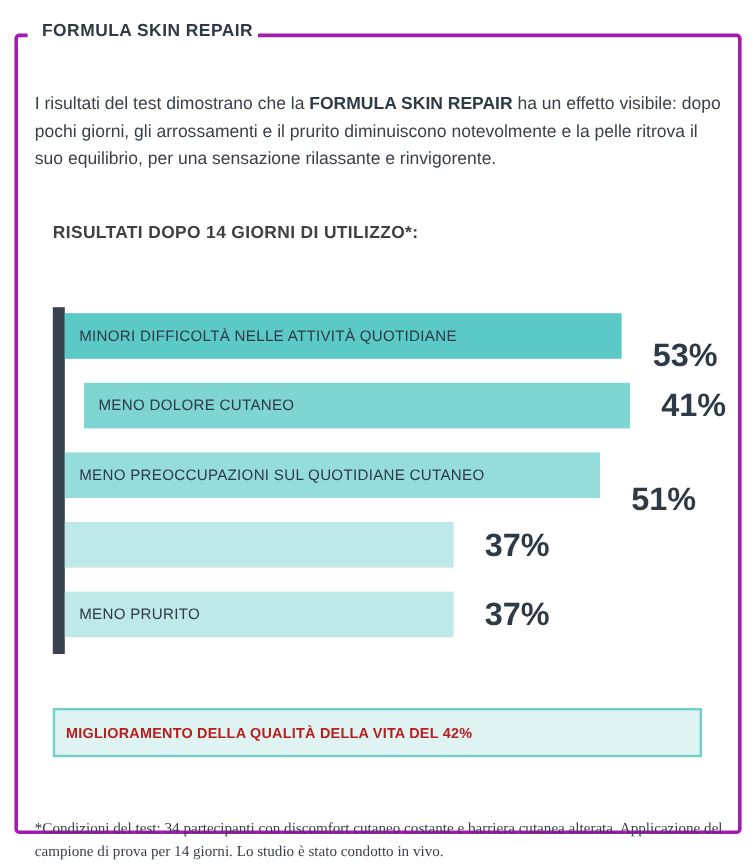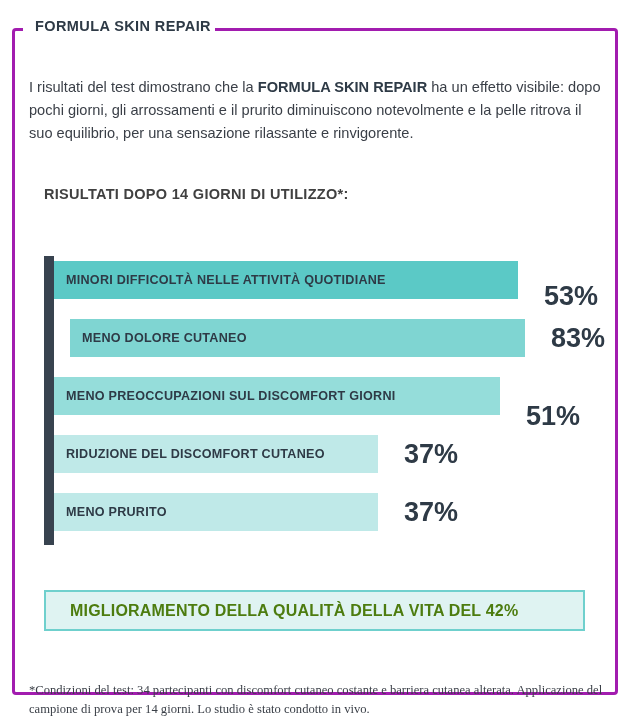--- a/index.html
+++ b/index.html
@@ -104,21 +104,21 @@
     height: 38px;
   }
 
   .bar-label {
     position: absolute;
     left: 12px;
     top: 0;
     height: 38px;
     line-height: 38px;
     font-size: 12.6px;
-    font-weight: bold;
+    font-weight: normal;
     letter-spacing: 0.25px;
     color: #2E3A46;
     white-space: nowrap;
   }
 
   .bar-value {
     position: absolute;
     top: 0;
     height: 38px;
     line-height: 38px;
@@ -135,28 +135,28 @@
     left: 29px;
     top: 559px;
     width: 541px;
     height: 41px;
     background: #DFF3F2;
     border: 2px solid #6FD0CD;
     box-sizing: border-box;
   }
   #highlight-text {
     position: absolute;
-    left: 24px;
+    left: 9px;
     top: 0;
     height: 37px;
     line-height: 38px;
-    font-size: 16px;
+    font-size: 12px;
     font-weight: bold;
     letter-spacing: 0.2px;
-    color: #4d7c0f;
+    color: #b91c1c;
     white-space: nowrap;
   }
 
   
   #footnote {
     position: absolute;
     left: 14px;
     top: 637px;
     width: 588px;
     font-size: 12.6px;
@@ -181,30 +181,29 @@
     <div id="axis-line" style="background: rgb(56, 67, 79); top: 25px; height: 289px;"></div>
 
   <div class="bar-row" style="top: 30px; width: 584px;">
         <div class="bar" style="width: 464px; background: rgb(91, 201, 198);"></div>
         <div class="bar-label">MINORI DIFFICOLTÀ NELLE ATTIVITÀ QUOTIDIANE</div>
         <div class="bar-value" style="left: 490px; margin-top: 16px;">53%</div>
       </div>
       <div class="bar-row" style="top: 88px; width: 575px; margin-left: 16px;">
         <div class="bar" style="width: 455px; background: rgb(127, 213, 210);"></div>
         <div class="bar-label">MENO DOLORE CUTANEO</div>
-        <div class="bar-value" style="left: 481px;">83%</div>
+        <div class="bar-value" style="left: 481px;">41%</div>
       </div>
       <div class="bar-row" style="top: 146px; width: 566px;">
         <div class="bar" style="width: 446px; background: rgb(149, 221, 218);"></div>
-        <div class="bar-label">MENO PREOCCUPAZIONI SUL DISCOMFORT GIORNI</div>
+        <div class="bar-label">MENO PREOCCUPAZIONI SUL QUOTIDIANE CUTANEO</div>
         <div class="bar-value" style="left: 472px; margin-top: 20px;">51%</div>
       </div>
       <div class="bar-row" style="top: 204px; width: 444px;">
         <div class="bar" style="width: 324px; background: rgb(191, 233, 232);"></div>
-        <div class="bar-label">RIDUZIONE DEL DISCOMFORT CUTANEO</div>
         <div class="bar-value" style="left: 350px;">37%</div>
       </div>
       <div class="bar-row" style="top: 262px; width: 444px;">
         <div class="bar" style="width: 324px; background: rgb(191, 233, 232);"></div>
         <div class="bar-label">MENO PRURITO</div>
         <div class="bar-value" style="left: 350px;">37%</div>
       </div>
     </div>
 
   <div id="highlight">

